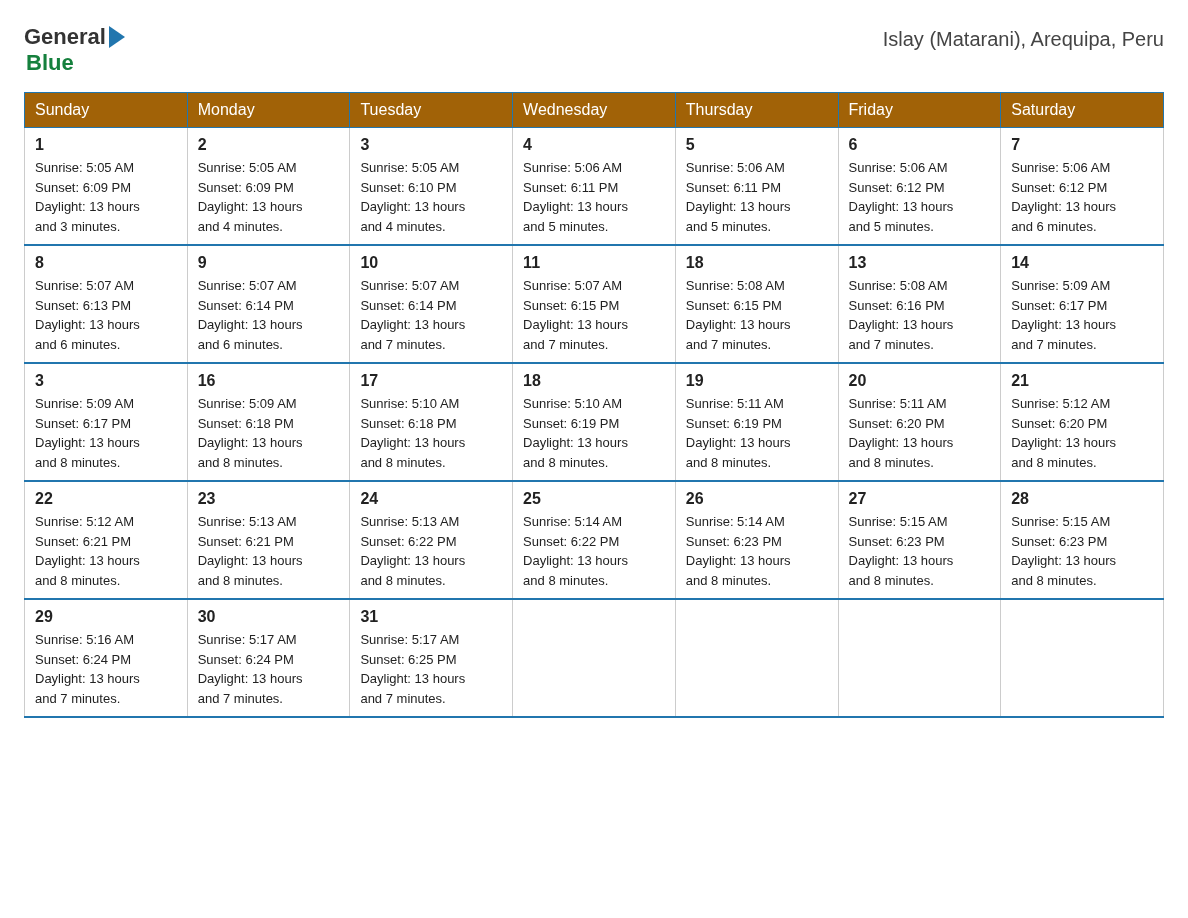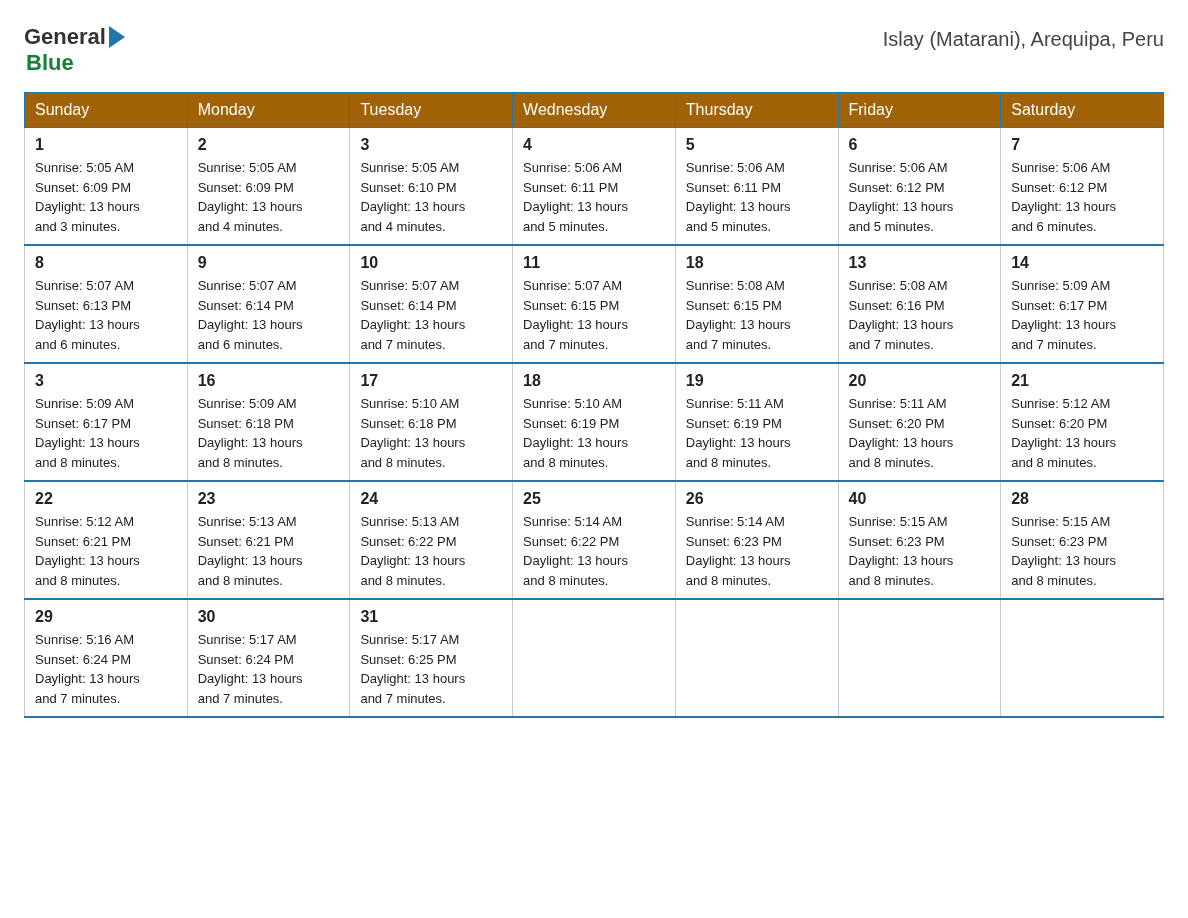--- a/index.html
+++ b/index.html
@@ -356,21 +356,21 @@
         <td>
         <span class="day-num">26</span>
         <div class="day-info">
           Sunrise: 5:14 AM<br>
           Sunset: 6:23 PM<br>
           Daylight: 13 hours<br>
           and 8 minutes.
         </div>
       </td>
         <td>
-        <span class="day-num">40</span>
+        <span class="day-num">27</span>
         <div class="day-info">
           Sunrise: 5:15 AM<br>
           Sunset: 6:23 PM<br>
           Daylight: 13 hours<br>
           and 8 minutes.
         </div>
       </td>
         <td>
         <span class="day-num">28</span>
         <div class="day-info">

